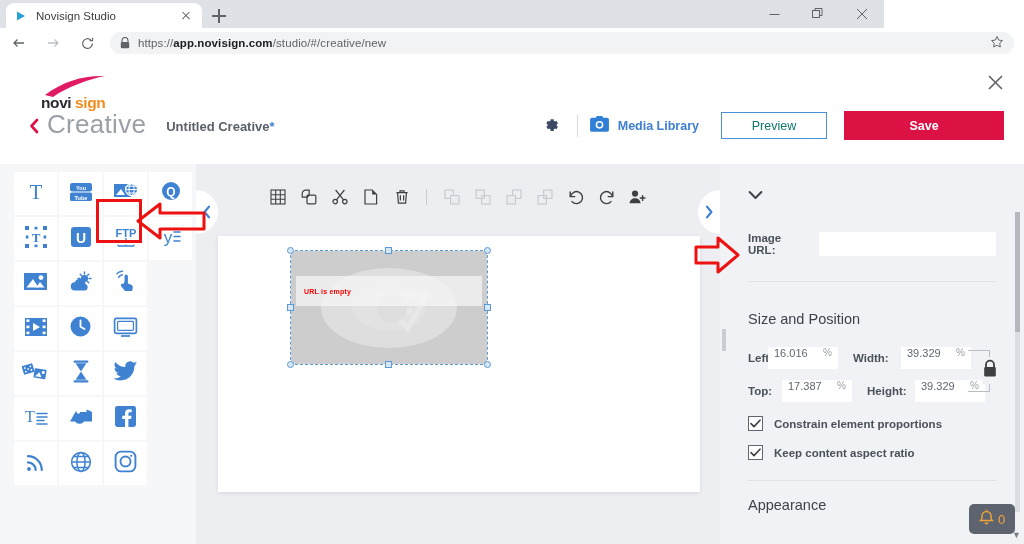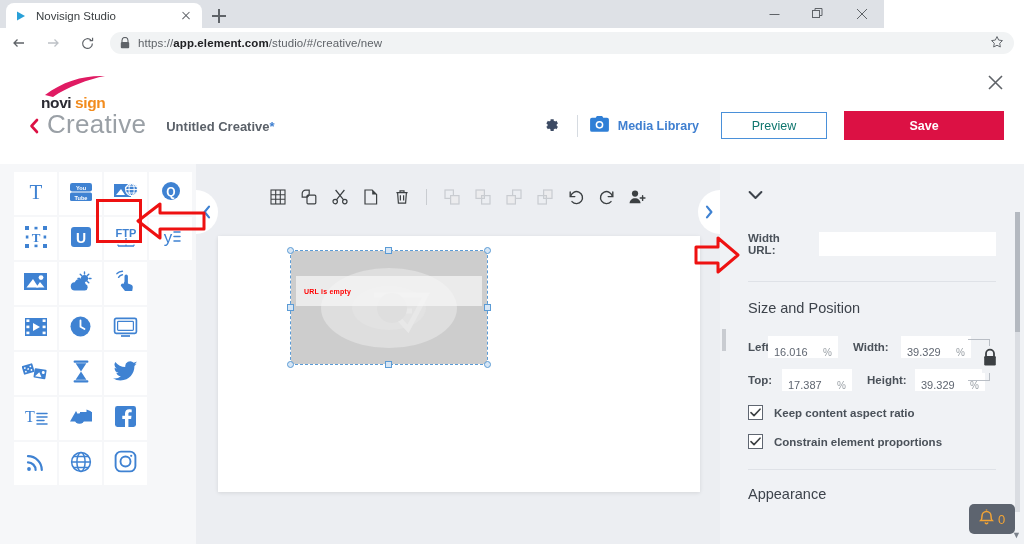--- a/index.html
+++ b/index.html
@@ -229,29 +229,29 @@
   .field-row { margin-top: 27px; display: flex; align-items: center; }
   .field-label { font-size: 11.5px; font-weight: 700; color: #4a5159; }
   .text-input {
     background: #fff; border: none; height: 24px;
   }
   .url-input { margin-left: 11px; width: 182px; }
   .hr {
     height: 1px; background: #dfe2e7; margin-top: 25px;
   }
   .section-title {
-    margin-top: 18px; font-size: 14.5px; color: #3d434b;
+    margin-top: 29px; font-size: 14.5px; color: #3d434b;
   }
   .size-grid {
     margin-top: 20px; position: relative;
   }
   .size-line { display: flex; align-items: center; margin-bottom: 11px; }
   .sz-label { font-size: 11.5px; font-weight: 700; color: #4a5159; }
   .sz-box {
-    background: #fff; height: 22px; display: flex; align-items: flex-end;
+    background: #fff; height: 22px; display: flex; align-items: flex-start;
     padding: 0 6px; justify-content: space-between;
   }
   .sz-val { font-size: 11px; color: #5f6671; }
   .sz-unit { font-size: 10px; color: #9aa0a6; }
   .lock-bracket {
     position: absolute; right: 6px; top: 3px; width: 22px; height: 42px;
     border: 1px solid #b9bec5; border-left: none;
   }
   .lock-icon-wrap {
     position: absolute; right: -2px; top: 10px;
@@ -348,21 +348,21 @@
         <path d="M13.4 1.8v3.1h-3.1" stroke-linejoin="round"></path>
     </svg>
   </div>
   <div class="omnibox">
     <span class="lock-glyph">
       <svg width="10" height="12" viewBox="0 0 10 12">
           <path d="M2 5V3.4a3 3 0 0 1 6 0V5" fill="none" stroke="#5f6368" stroke-width="1.1"></path>
           <rect x="0.8" y="5" width="8.4" height="6.2" rx="1" fill="#5f6368"></rect>
         </svg>
     </span>
-    <span class="url-text"><span>https://</span><b>app.element.com</b><span>/studio/#/creative/new</span></span>
+    <span class="url-text"><span>https://</span><b>app.novisign.com</b><span>/studio/#/creative/new</span></span>
     <span class="star-btn">
       <svg width="14" height="14" viewBox="0 0 16 16" fill="none" stroke="#5f6368" stroke-width="1.1">
           <path d="M8 1.8l1.9 4 4.3.6-3.1 3 .7 4.3L8 11.7 4.2 13.7l.7-4.3-3.1-3 4.3-.6z"></path>
         </svg>
     </span>
   </div>
 </div>
 <div class="chrome-divider"></div>
 
 <div class="app">
@@ -803,21 +803,21 @@
 
       <div class="props-title">
         <span>
           <svg width="15" height="10" viewBox="0 0 15 10" fill="none" stroke="#3d434b" stroke-width="2" stroke-linecap="round" stroke-linejoin="round">
               <path d="M1.6 2L7.5 8l5.9-6"></path>
             </svg>
         </span>
       </div>
 
       <div class="field-row">
-        <span class="field-label">Width URL:</span>
+        <span class="field-label">Image URL:</span>
         <input class="text-input url-input" type="text" value="" style="">
       </div>
 
       <div class="hr"></div>
 
       <div class="section-title">Size and Position</div>
 
       <div class="size-grid">
         <div class="size-line">
           <span class="sz-label" style="width:20px">Left:</span>
@@ -851,30 +851,30 @@
           </svg>
         </span>
       </div>
 
       <div class="check-row">
         <span class="checkbox">
           <svg width="11" height="9" viewBox="0 0 11 9" fill="none" stroke="#3c4043" stroke-width="1.6" stroke-linecap="round" stroke-linejoin="round">
               <path d="M1 4.6L4 7.6L10 1.2"></path>
             </svg>
         </span>
-        <span class="check-label">Keep content aspect ratio</span>
+        <span class="check-label">Constrain element proportions</span>
       </div>
 
       <div class="check-row">
         <span class="checkbox">
           <svg width="11" height="9" viewBox="0 0 11 9" fill="none" stroke="#3c4043" stroke-width="1.6" stroke-linecap="round" stroke-linejoin="round">
               <path d="M1 4.6L4 7.6L10 1.2"></path>
             </svg>
         </span>
-        <span class="check-label">Constrain element proportions</span>
+        <span class="check-label">Keep content aspect ratio</span>
       </div>
 
       <div class="hr" style="margin-top:20px"></div>
       <div class="section-title" style="margin-top:16px">Appearance</div>
 
       <div class="props-scroll"></div>
       <div class="props-scroll-thumb"></div>
       <div class="props-caret">▼</div>
     </div>
 

